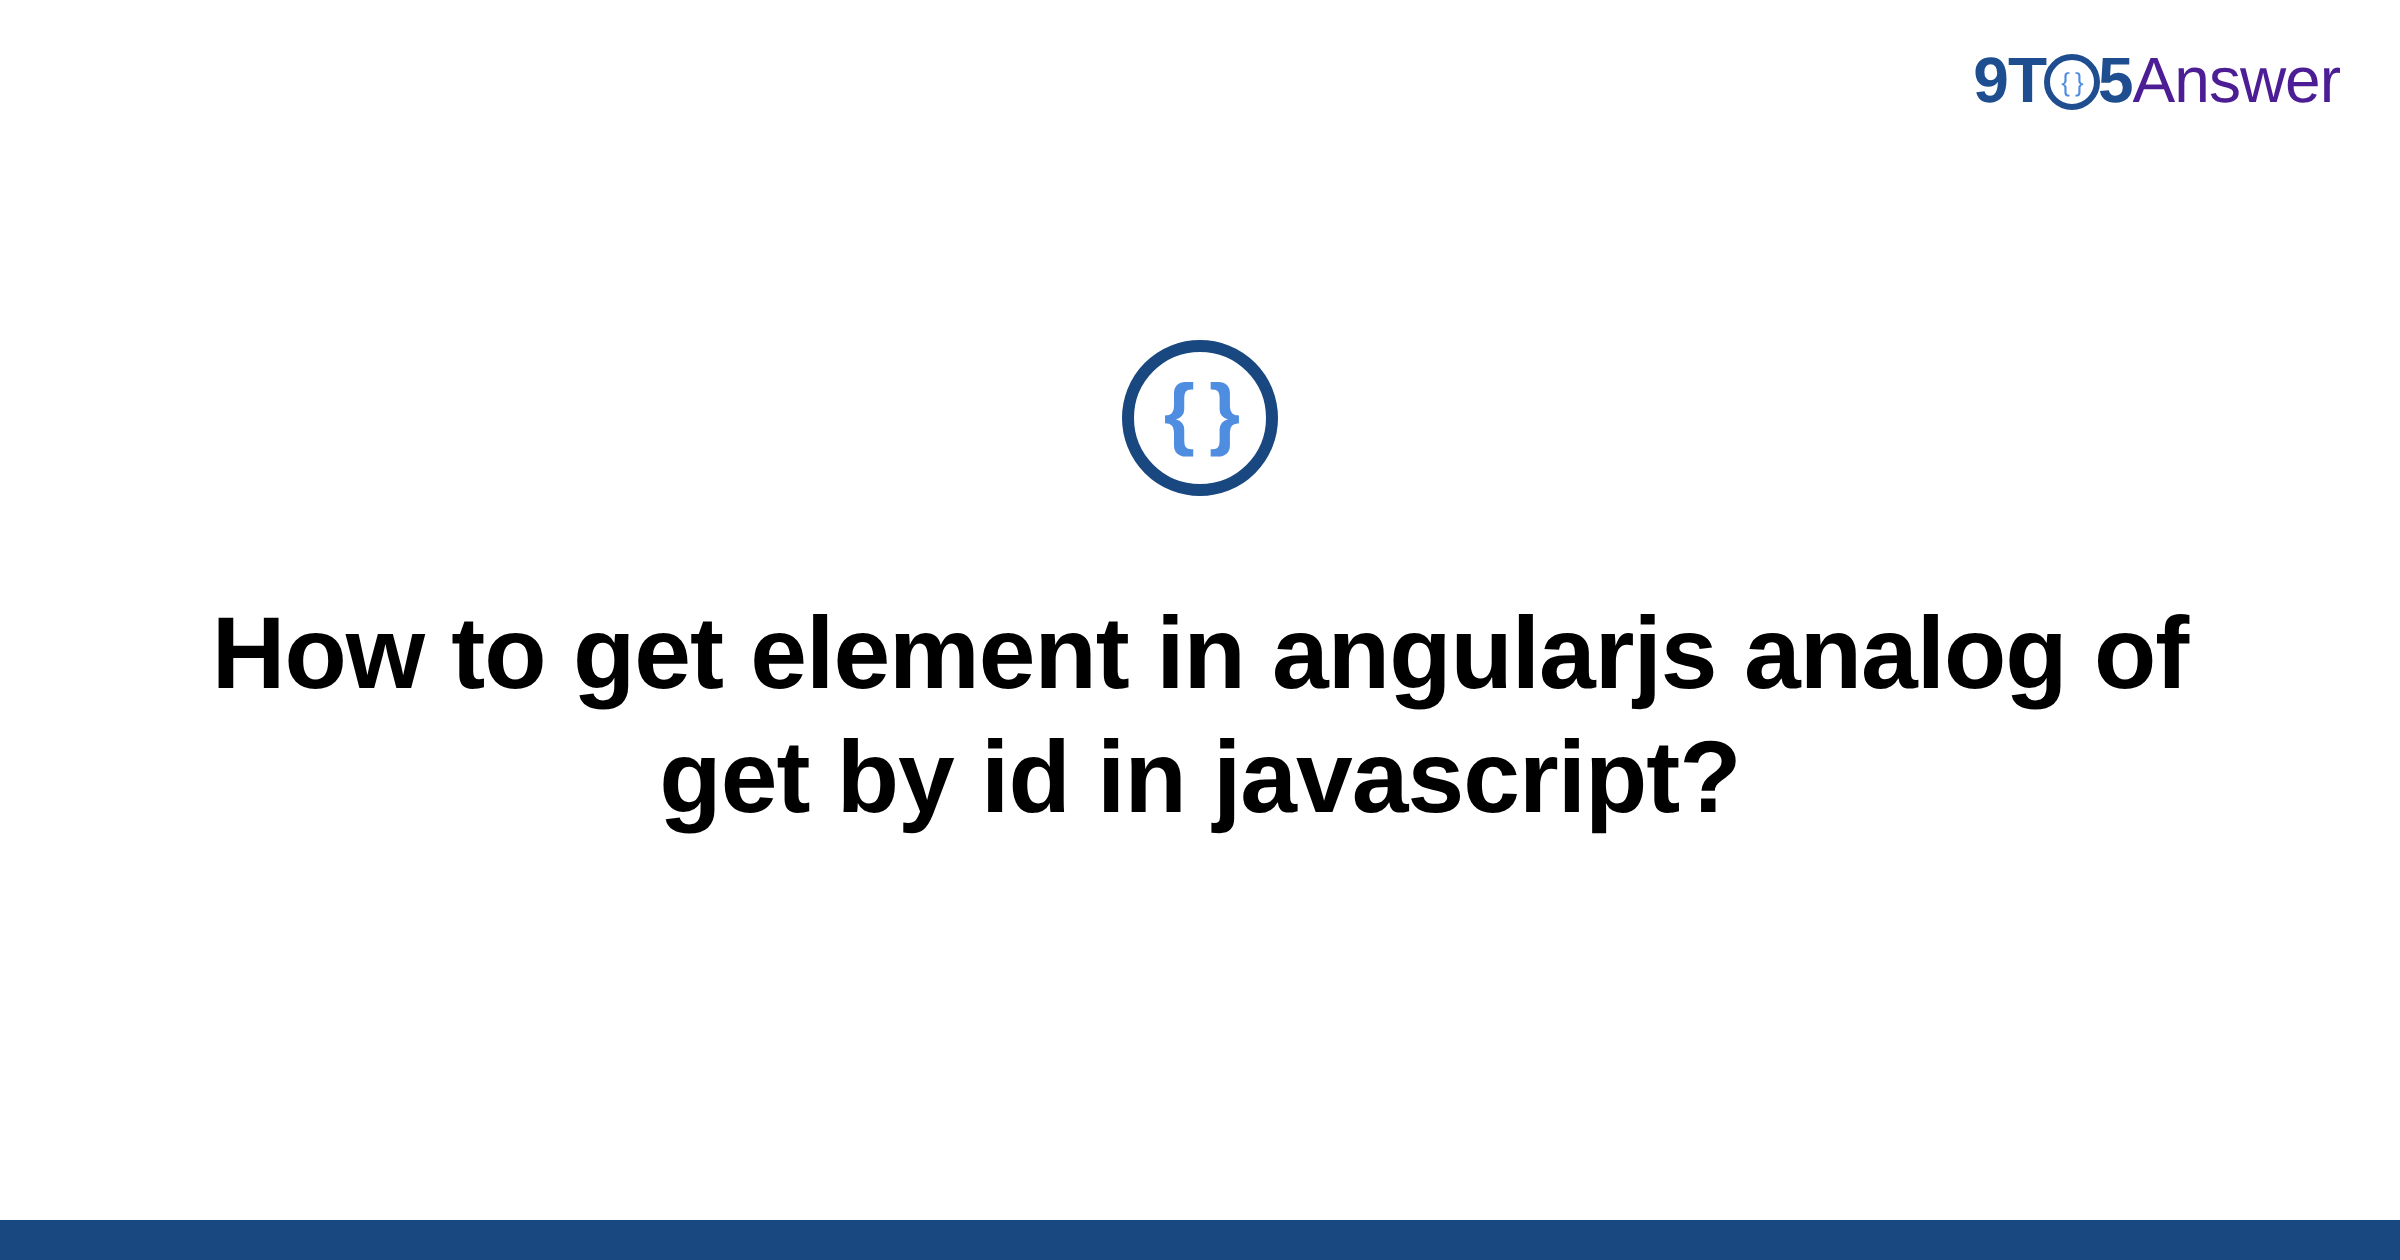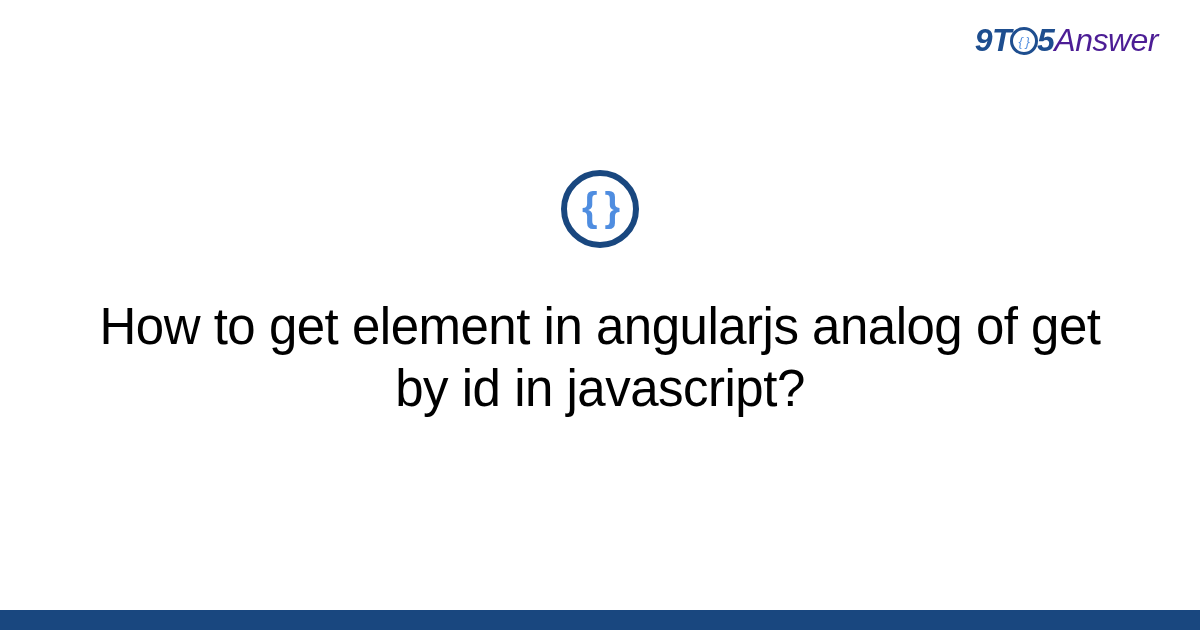--- a/index.html
+++ b/index.html
@@ -7,25 +7,24 @@
       width: 1200px;
       height: 630px;
       font-family: Arial, Helvetica, sans-serif;
       background: #ffffff;
       position: relative;
       overflow: hidden;
     }
     .logo {
       position: absolute;
       top: 22px;
-      right: 42px;
+      right: 30px;
       font-size: 32px;
       font-weight: 500;
       letter-spacing: -0.5px;
-      font-style: italic;
     }
     .logo-9t { color: #1e4e8f; font-weight: 600; }
     .logo-circle {
       display: inline-block;
       width: 28px;
       height: 28px;
       border: 3px solid #1e4e8f;
       border-radius: 50%;
       position: relative;
       vertical-align: -4px;
@@ -66,21 +65,21 @@
       font-weight: 800;
       color: #4f8de0;
       line-height: 1;
       letter-spacing: -2px;
       font-family: Arial, sans-serif;
       position: relative;
       top: -2px;
     }
     .title {
       font-size: 51px;
-      font-weight: 400;
+      font-weight: 700;
       color: #000000;
       text-align: center;
       line-height: 1.22;
       letter-spacing: -0.5px;
     }
     .bottom-bar {
       position: absolute;
       bottom: 0;
       left: 0;
       right: 0;

